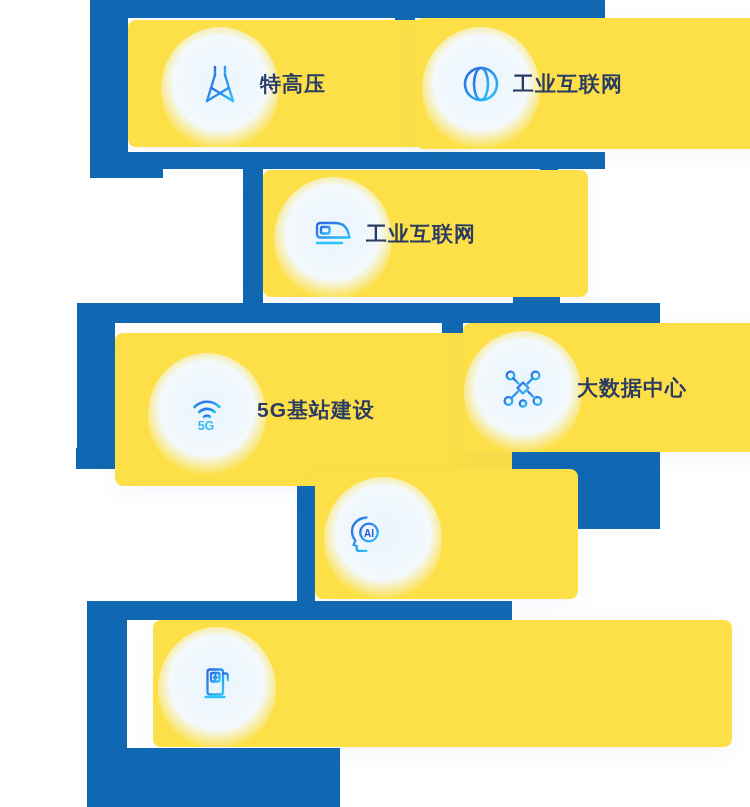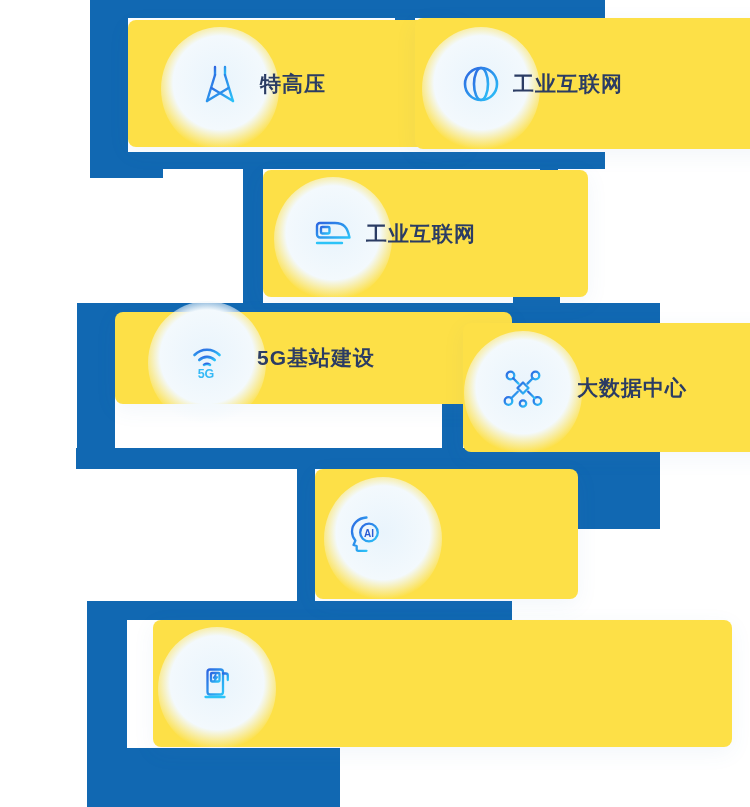--- a/index.html
+++ b/index.html
@@ -102,21 +102,21 @@
           </defs>
         <path d="M38.5 25.5 H9 a3 3 0 0 1 -3 -3 V14 a3 3 0 0 1 3 -3 h15 c8.5 0 12.5 4 14.5 14.5 z"></path>
         <rect x="10" y="15" width="8.5" height="6.5" rx="1.2"></rect>
         <path d="M12 18.2 h4.5"></path>
         <path d="M6 31 H31" stroke="#2cc3f8"></path>
       </svg>
     </span>
     <span class="label" style="margin-left:11px;">工业互联网</span>
   </div>
 
-  <div class="card" style="left:115px;top:312px;width:327px;height:92px;padding-left:70px;">
+  <div class="card" style="left:115px;top:333px;width:327px;height:153px;padding-left:70px;">
     <span class="halo" style="left:33px;"></span>
     <span class="iconbox">
       <svg viewBox="0 0 44 44" fill="none" stroke="url(#g4)" stroke-width="2.6" stroke-linecap="round" stroke-linejoin="round">
         <defs>
             <linearGradient id="g4" x1="0" y1="0" x2="1" y2="1">
           <stop offset="0" stop-color="#2d66e1"></stop>
               <stop offset="1" stop-color="#2bc2f8"></stop>
         </linearGradient>
           </defs>
         <path d="M9.5 19 a17.5 17.5 0 0 1 25 0"></path>

